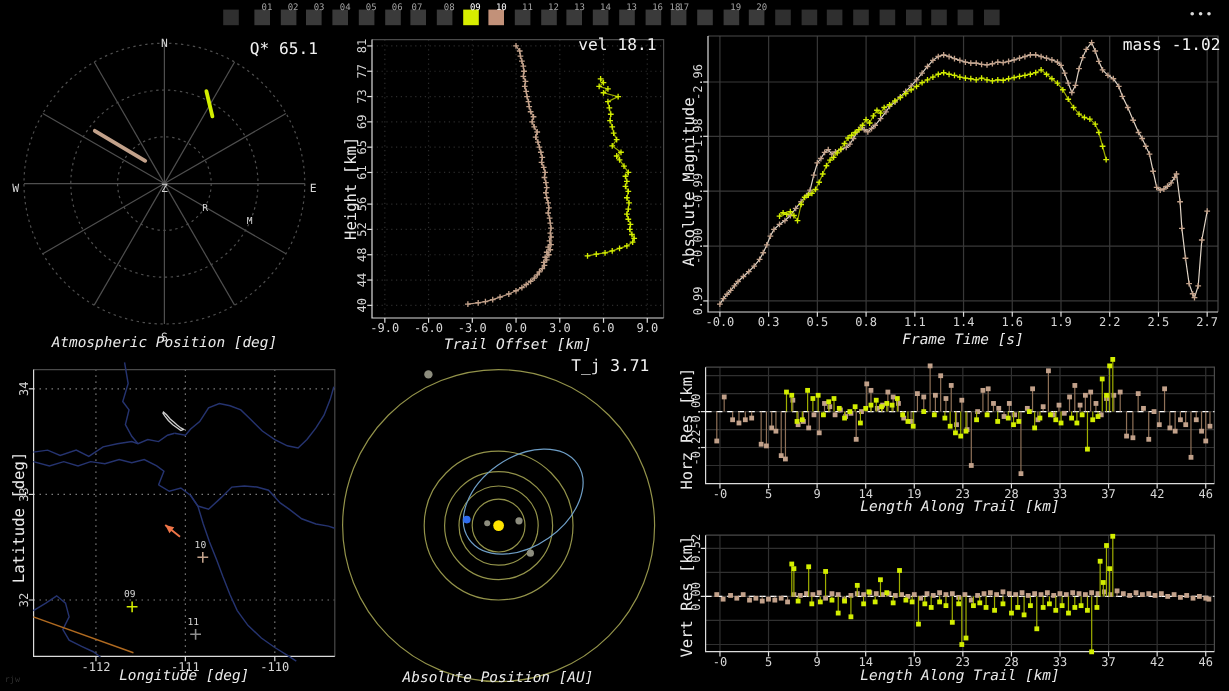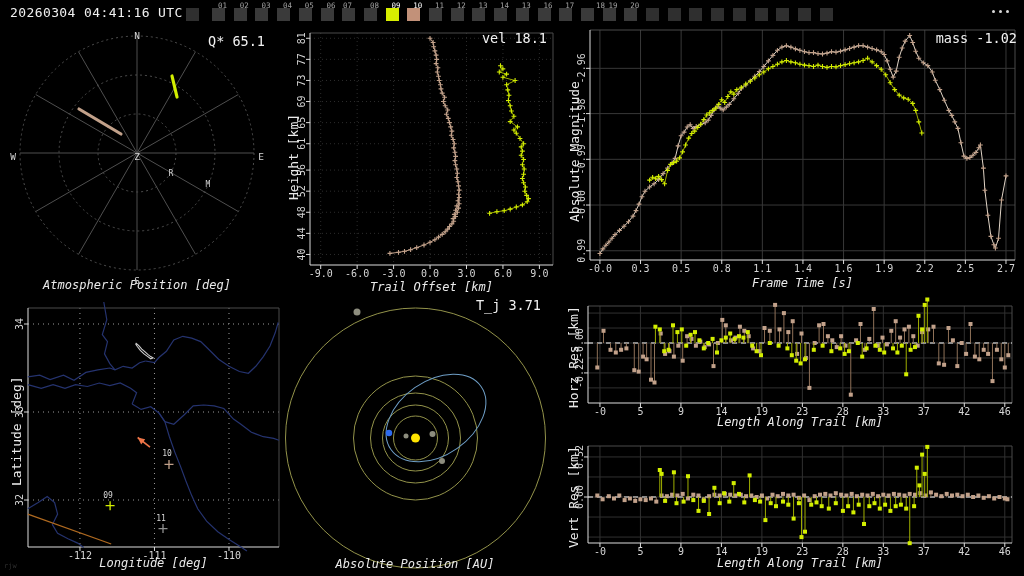--- a/index.html
+++ b/index.html
@@ -883,21 +883,20 @@
           <rect x="912.1" y="504.2" width="4" height="4" fill="#d3ee00"></rect>
           <rect x="914.8" y="465.7" width="4" height="4" fill="#d3ee00"></rect>
           <rect x="917.4" y="483.4" width="4" height="4" fill="#d3ee00"></rect>
           <rect x="920.1" y="452.6" width="4" height="4" fill="#d3ee00"></rect>
           <rect x="922.7" y="471.9" width="4" height="4" fill="#d3ee00"></rect>
           <rect x="925.3" y="444.9" width="4" height="4" fill="#d3ee00"></rect>
         </g>
       </g>
     </svg>
 
-  <div id="clock">20260304 04:41:16 UTC</div>
   <div id="frame-row">
       <div class="fsq" style="left: 186px; background: rgb(47, 47, 47);"></div>
       <div class="fsq" style="left: 212px; background: rgb(58, 58, 58);"></div>
       <div class="flab" style="left: 218px;">01</div>
       <div class="fsq" style="left: 233.7px; background: rgb(58, 58, 58);"></div>
       <div class="flab" style="left: 239.7px;">02</div>
       <div class="fsq" style="left: 255.4px; background: rgb(58, 58, 58);"></div>
       <div class="flab" style="left: 261.4px;">03</div>
       <div class="fsq" style="left: 277.1px; background: rgb(58, 58, 58);"></div>
       <div class="flab" style="left: 283.1px;">04</div>
@@ -921,21 +920,21 @@
       <div class="flab" style="left: 478.4px;">13</div>
       <div class="fsq" style="left: 494.1px; background: rgb(58, 58, 58);"></div>
       <div class="flab" style="left: 500.1px;">14</div>
       <div class="fsq" style="left: 515.8px; background: rgb(58, 58, 58);"></div>
       <div class="flab" style="left: 521.8px;">13</div>
       <div class="fsq" style="left: 537.5px; background: rgb(58, 58, 58);"></div>
       <div class="flab" style="left: 543.5px;">16</div>
       <div class="fsq" style="left: 559.2px; background: rgb(58, 58, 58);"></div>
       <div class="flab" style="left: 565.2px;">17</div>
       <div class="fsq" style="left: 580.9px; background: rgb(58, 58, 58);"></div>
-      <div class="flab" style="left: 596px;">18</div>
+      <div class="flab" style="left: 558px;">18</div>
       <div class="fsq" style="left: 602.6px; background: rgb(58, 58, 58);"></div>
       <div class="flab" style="left: 608.6px;">19</div>
       <div class="fsq" style="left: 624.3px; background: rgb(58, 58, 58);"></div>
       <div class="flab" style="left: 630.3px;">20</div>
       <div class="fsq" style="left: 646px; background: rgb(47, 47, 47);"></div>
       <div class="fsq" style="left: 667.7px; background: rgb(47, 47, 47);"></div>
       <div class="fsq" style="left: 689.4px; background: rgb(47, 47, 47);"></div>
       <div class="fsq" style="left: 711.1px; background: rgb(47, 47, 47);"></div>
       <div class="fsq" style="left: 732.8px; background: rgb(47, 47, 47);"></div>
       <div class="fsq" style="left: 754.5px; background: rgb(47, 47, 47);"></div>

